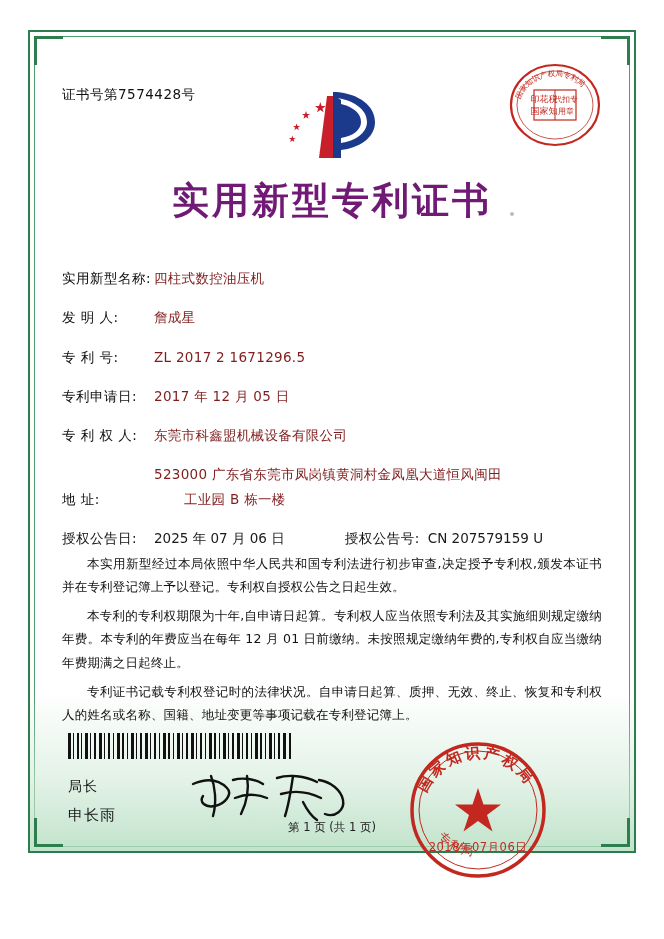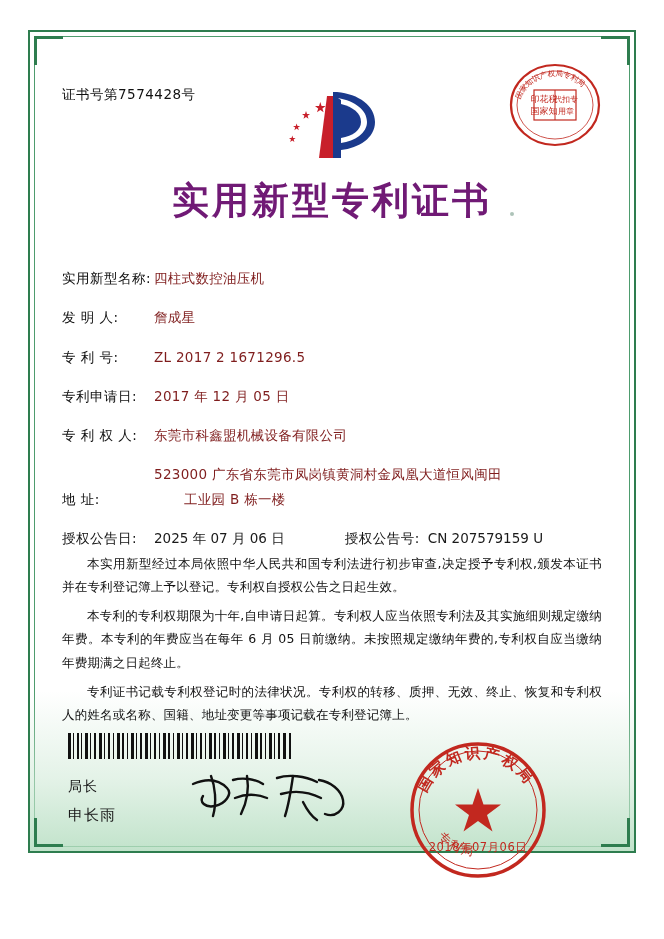--- a/index.html
+++ b/index.html
@@ -285,22 +285,22 @@
       <div class="split-right">
         <div class="field-label">授权公告号:</div>
         <div>CN 207579159 U</div>
       </div>
     </div>
 
   </div>
 
   <div class="body-text">
     <p>本实用新型经过本局依照中华人民共和国专利法进行初步审查,决定授予专利权,颁发本证书并在专利登记簿上予以登记。专利权自授权公告之日起生效。</p>
-    <p>本专利的专利权期限为十年,自申请日起算。专利权人应当依照专利法及其实施细则规定缴纳年费。本专利的年费应当在每年 6 月 05 日前缴纳。未按照规定缴纳年费的,专利权自应当缴纳年费期满之日起终止。</p>
-    <p>专利证书记载专利权登记时的法律状况。专利权的转移、质押、无效、终止、恢复和专利权人的姓名或名称、国籍、地址变更等事项记载在专利登记簿上。</p>
+    <p>本专利的专利权期限为十年,自申请日起算。专利权人应当依照专利法及其实施细则规定缴纳年费。本专利的年费应当在每年 12 月 01 日前缴纳。未按照规定缴纳年费的,专利权自应当缴纳年费期满之日起终止。</p>
+    <p>专利证书记载专利权登记时的法律状况。自申请日起算、质押、无效、终止、恢复和专利权人的姓名或名称、国籍、地址变更等事项记载在专利登记簿上。</p>
   </div>
 
   <div class="barcode">
     <svg viewBox="0 0 225 26" width="225" height="26">
       <g fill="#111">
         <rect x="0" y="0" width="3" height="26"></rect>
           <rect x="5" y="0" width="1" height="26"></rect>
         <rect x="9" y="0" width="2" height="26"></rect>
           <rect x="13" y="0" width="1" height="26"></rect>
         <rect x="17" y="0" width="3" height="26"></rect>
@@ -383,14 +383,15 @@
       </text>
       <path id="arcBottom" d="M 20 78 A 52 52 0 0 0 120 78" fill="none"></path>
       <text fill="#c2281f" font-size="12" font-family="DejaVu Serif, serif" letter-spacing="2">
         <textPath href="#arcBottom" startOffset="16%">专利局</textPath>
       </text>
     </svg>
   </div>
 
   <div class="stamp-date">2018年07月06日</div>
 
+  <div class="footer">第 1 页 (共 1 页)</div>
 
 </div>
 
 </body></html>

